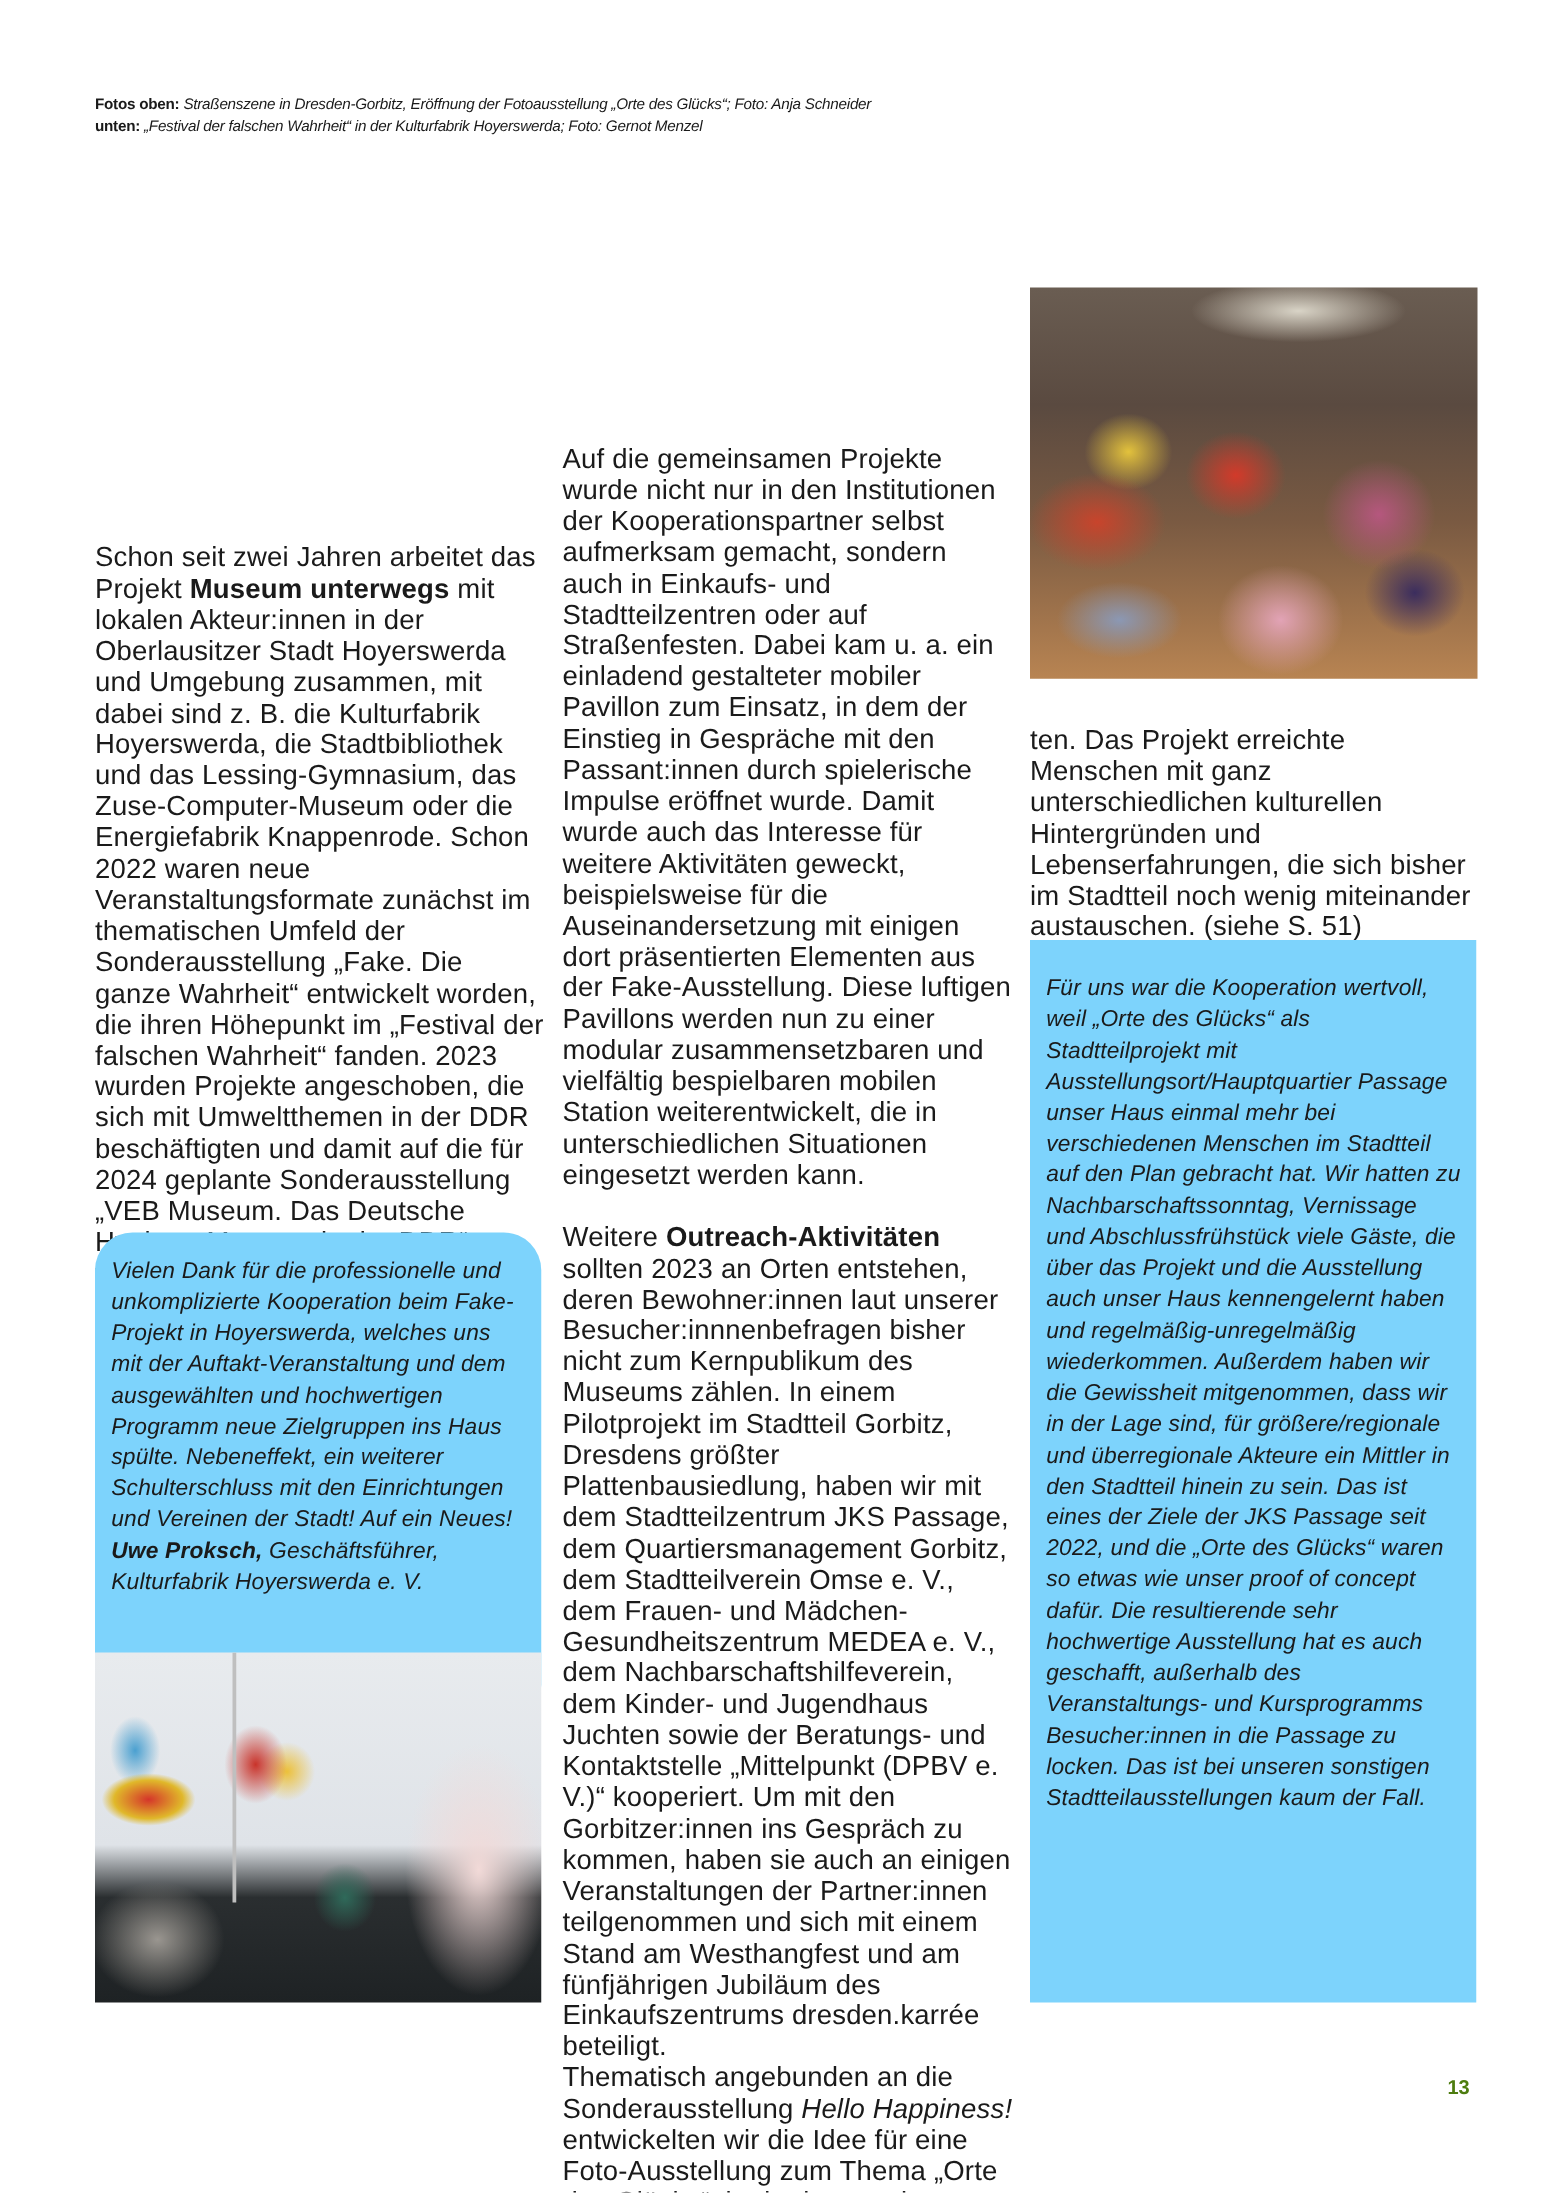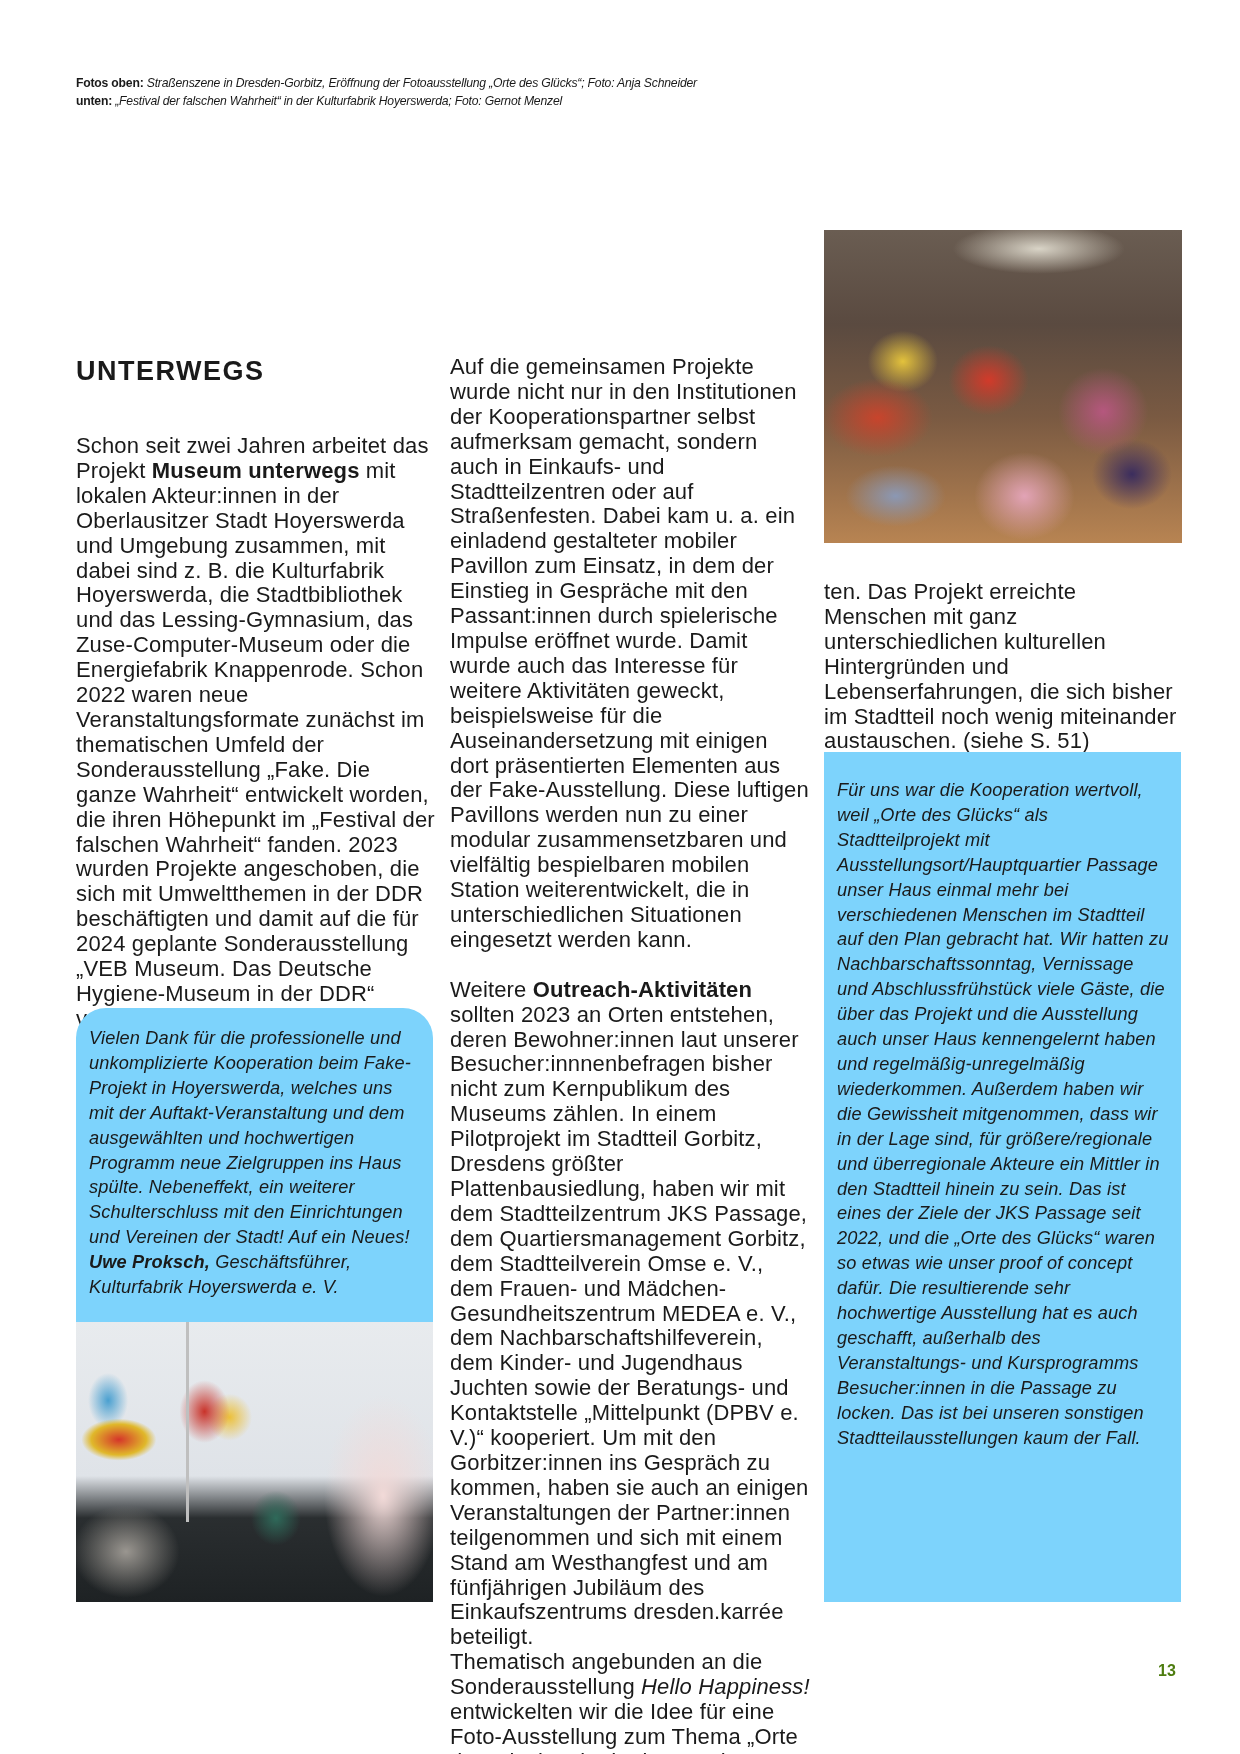--- a/index.html
+++ b/index.html
@@ -11,21 +11,21 @@
   .caption b { font-style: normal; font-weight: bold; }
   .col { position: absolute; font-size: 22px; line-height: 24.9px; letter-spacing: 0.15px; }
   .col p { margin: 0; }
   .col1 { left: 76px; top: 434px; width: 360px; }
   .col2 { left: 450px; top: 355px; width: 360px; }
   .col3 { left: 824px; top: 580px; width: 360px; }
   .headline { position: absolute; left: 76px; top: 354px; width: 340px;
               font-weight: bold; font-size: 27px; line-height: 35px; letter-spacing: 1.5px; }
   .quote { position: absolute; background: #7dd3fc; font-style: italic;
            font-size: 18.2px; line-height: 24.9px; letter-spacing: 0.15px; box-sizing: border-box; }
-  .quote1 { left: 76px; top: 1008px; width: 357px; height: 392px; padding: 18px 12px 0 13px; border-radius: 30px; }
+  .quote1 { left: 76px; top: 986px; width: 357px; height: 392px; padding: 18px 12px 0 13px; border-radius: 30px; }
   .quote2 { left: 824px; top: 752px; width: 357px; height: 850px; padding: 26px 12px 0 13px; }
   .quote b { font-weight: bold; }
   .photo { position: absolute; overflow: hidden; }
   .photo1 { left: 824px; top: 230px; width: 358px; height: 313px;
             background:
               radial-gradient(ellipse 22% 18% at 15% 60%, #c8442c 0%, transparent 70%),
               radial-gradient(ellipse 14% 14% at 22% 42%, #e3c23c 0%, transparent 70%),
               radial-gradient(ellipse 16% 16% at 46% 48%, #d23a2a 0%, transparent 70%),
               radial-gradient(ellipse 18% 20% at 78% 58%, #b5577e 0%, transparent 70%),
               radial-gradient(ellipse 20% 20% at 56% 85%, #e2a3b6 0%, transparent 70%),
@@ -51,21 +51,20 @@
 <body>
 
 <div class="caption">
   <div><b>Fotos oben:</b><span> Straßenszene in Dresden-Gorbitz, Eröffnung der Fotoausstellung „Orte des Glücks“; Foto: Anja Schneider</span></div>
   <div><b>unten:</b><span> „Festival der falschen Wahrheit“ in der Kulturfabrik Hoyerswerda; Foto: Gernot Menzel</span></div>
 </div>
 
 <div class="photo photo1"></div>
 
 <div class="headline">
-  <div>UNTERWEGS</div>
 </div>
 
 <div class="col col1">
   <p><span>Schon seit zwei Jahren arbeitet das Projekt </span><b>Museum unterwegs</b><span> mit lokalen Akteur:innen in der Oberlausitzer Stadt Hoyerswerda und Umgebung zusammen, mit dabei sind z. B. die Kulturfabrik Hoyerswerda, die Stadtbibliothek und das Lessing-Gymnasium, das Zuse-Computer-Museum oder die Energiefabrik Knappenrode. Schon 2022 waren neue Veranstaltungsformate zunächst im thematischen Umfeld der Sonderausstellung „Fake. Die ganze Wahrheit“ entwickelt worden, die ihren Höhepunkt im „Festival der falschen Wahrheit“ fanden. 2023 wurden Projekte angeschoben, die sich mit Umweltthemen in der DDR beschäftigten und damit auf die für 2024 geplante Sonderausstellung „VEB Museum. Das Deutsche Hygiene-Museum in der DDR“ vorauswiesen. (siehe S. 50)</span></p>
 </div>
 
 <div class="quote quote1">
   <p style="margin:0">Vielen Dank für die professionelle und unkomplizierte Kooperation beim Fake-Projekt in Hoyerswerda, welches uns mit der Auftakt-Veranstaltung und dem ausgewählten und hochwertigen Programm neue Zielgruppen ins Haus spülte. Nebeneffekt, ein weiterer Schulterschluss mit den Einrichtungen und Vereinen der Stadt! Auf ein Neues!</p>
   <p style="margin:0"><b>Uwe Proksch,</b><span> Geschäftsführer, Kulturfabrik Hoyerswerda e. V.</span></p>
 </div>

